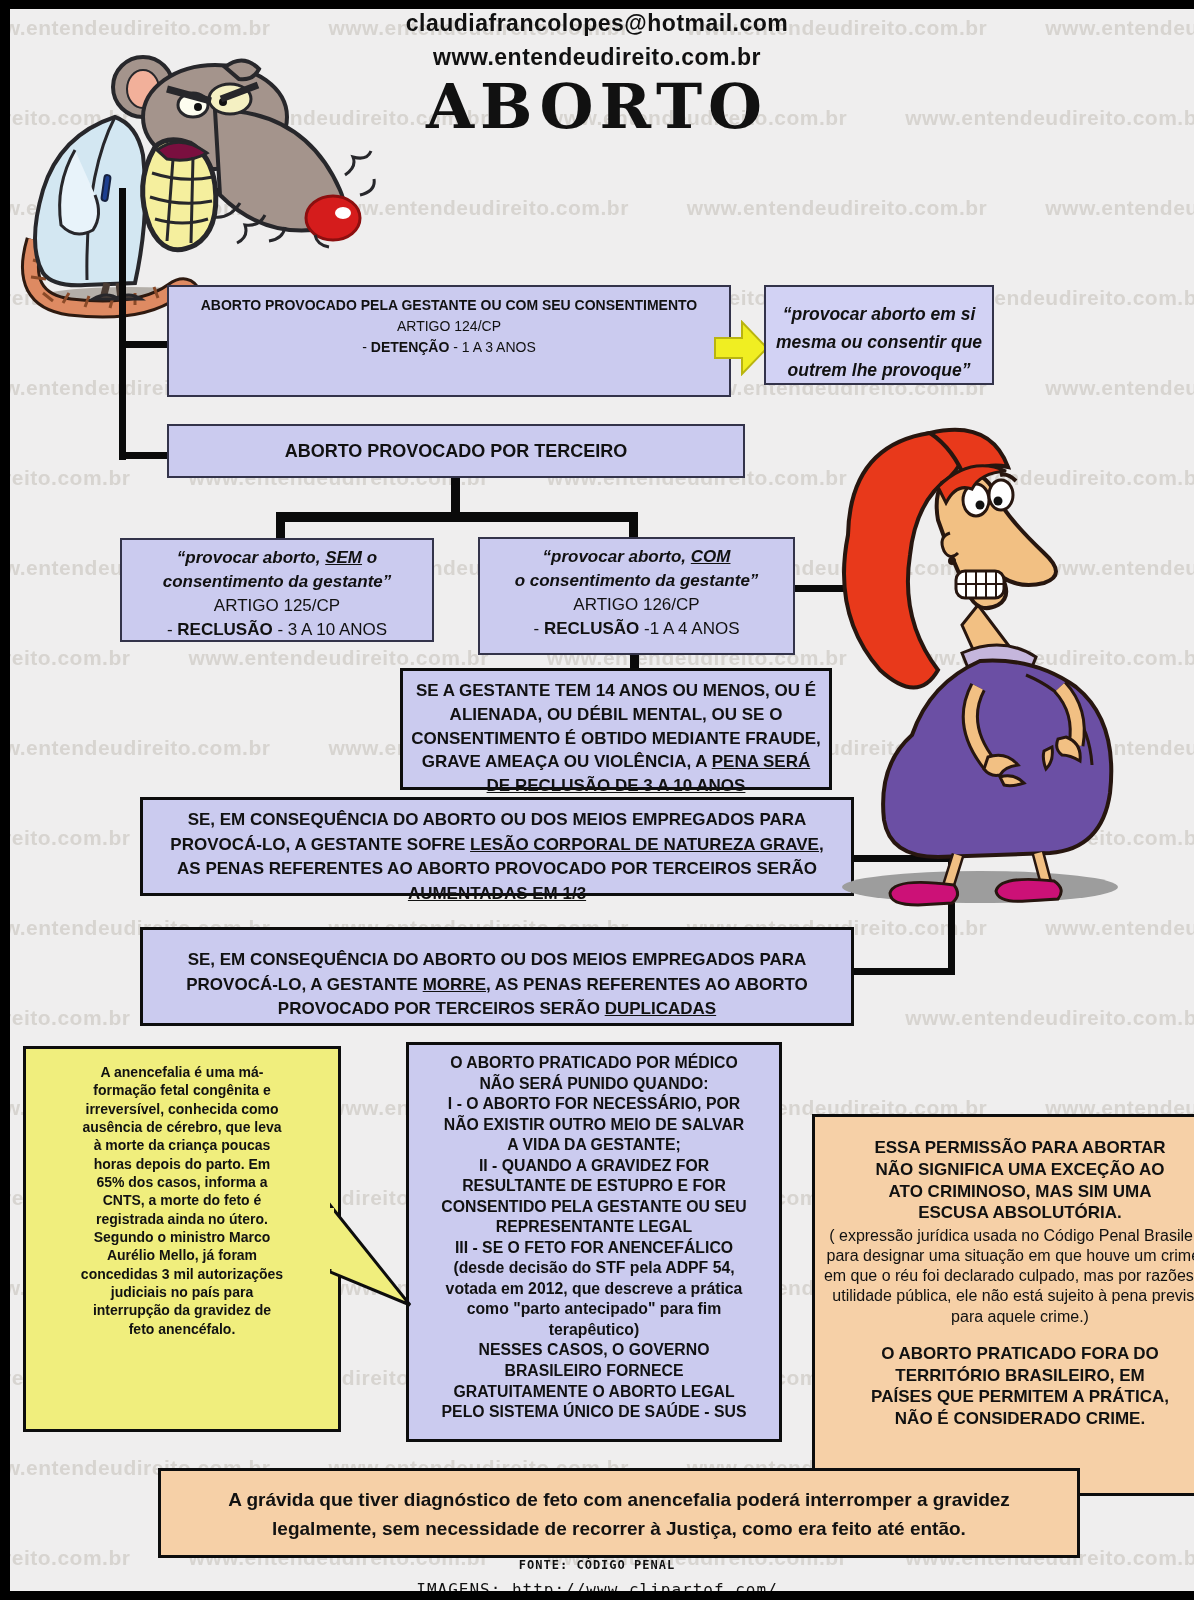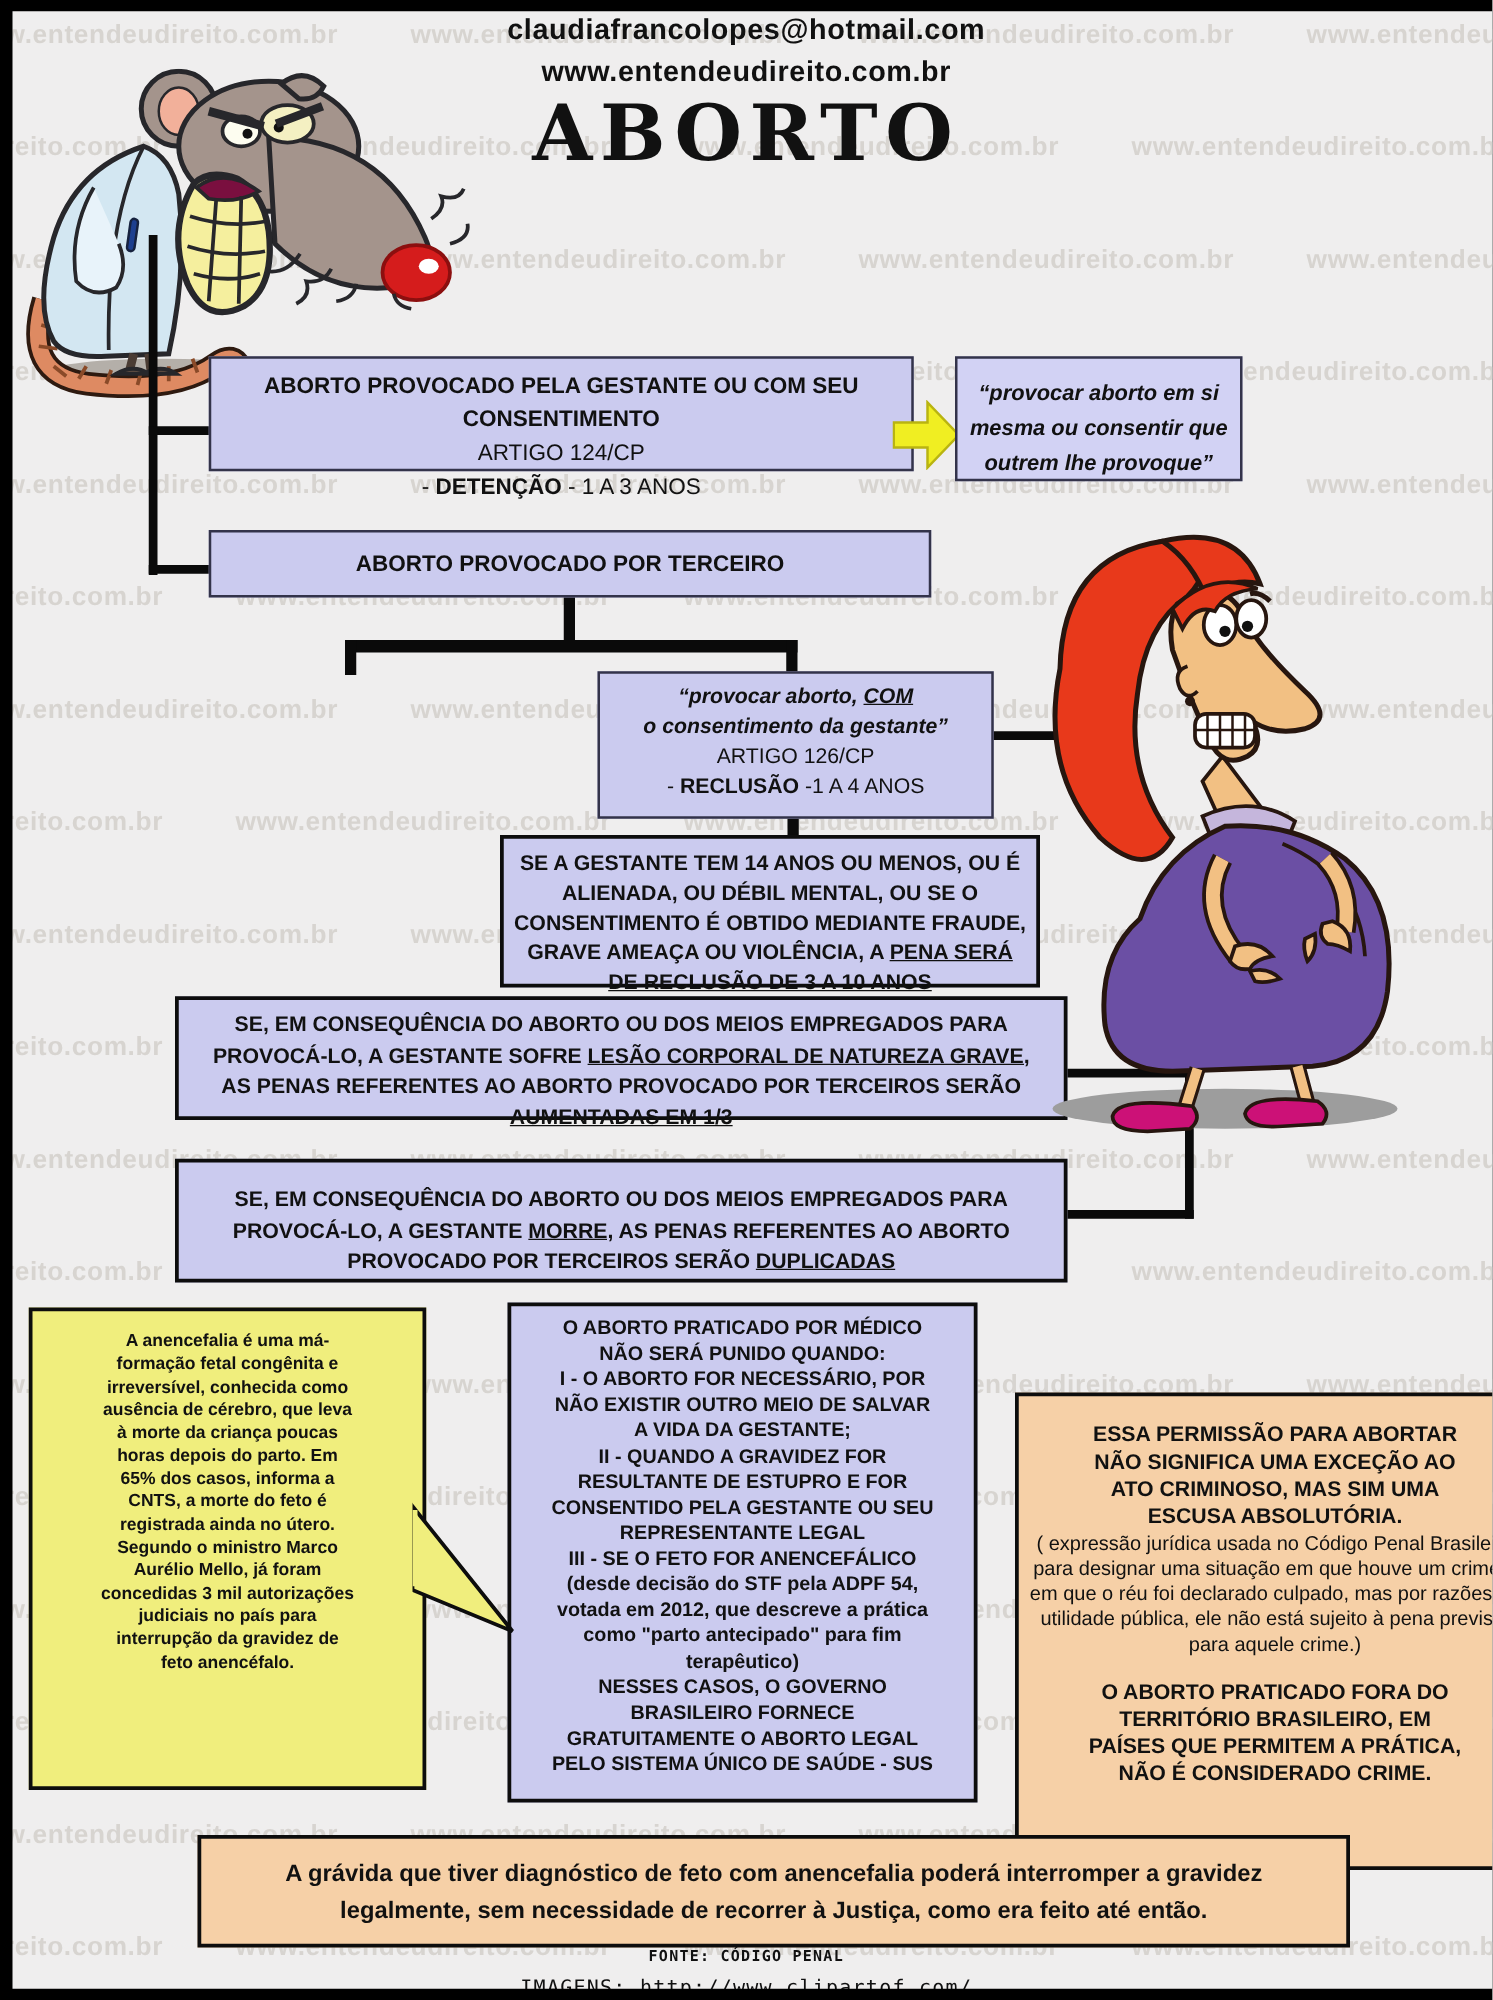--- a/index.html
+++ b/index.html
@@ -21,21 +21,21 @@
   
   .box{position:absolute;background:#cbcbef;border:2px solid #33334a;
        box-sizing:border-box;text-align:center;font-weight:bold;z-index:4;}
   .box.thick{border:3px solid #0d0d0d;}
   .pre{white-space:pre-line;}
   .it{font-style:italic;}
   .u{text-decoration:underline;}
   .norm{font-weight:normal;}
   
   #def-box{left:332px;top:140px;width:586px;height:114px;font-size:18px;line-height:1.55;padding-top:15px;}
-  #gestante-box{left:167px;top:285px;width:564px;height:92px;font-size:18px;line-height:1.5;padding-top:8px;}
+  #gestante-box{left:167px;top:285px;width:564px;height:112px;font-size:14px;line-height:1.5;padding-top:8px;}
   #gestante-quote{left:764px;top:285px;width:230px;height:100px;background:#d2d2f4;
        font-size:17.5px;line-height:1.6;padding-top:13px;}
   #terceiro-box{left:167px;top:424px;width:578px;height:54px;font-size:18px;line-height:50px;}
   #sem-box{left:120px;top:538px;width:314px;height:104px;font-size:17px;line-height:1.42;padding-top:6px;}
   #com-box{left:478px;top:537px;width:317px;height:118px;font-size:17px;line-height:1.42;padding-top:6px;}
   #minor-box{left:400px;top:668px;width:432px;height:122px;font-size:17px;line-height:1.4;padding:8px 6px;}
   #lesao-box,#morte-box{left:140px;width:714px;font-size:17px;line-height:1.45;padding:8px 14px;}
   #lesao-box{top:797px;height:99px;}
   #morte-box{top:927px;height:99px;padding-top:18px;}
   #anenc-note{left:23px;top:1046px;width:318px;height:386px;background:#f0ee7d;border:3px solid #0d0d0d;
@@ -121,20 +121,26 @@
   <svg id="arrow-svg" width="54" height="56" viewBox="0 0 54 56">
     <polygon points="1,18 28,18 28,2 53,28 28,54 28,38 1,38" fill="#f0ee22" stroke="#b9b410" stroke-width="2"></polygon>
   </svg>
 
   <div class="box it pre" id="gestante-quote">“provocar aborto em si
 mesma ou consentir que
 outrem lhe provoque”</div>
 
   <div class="box" id="terceiro-box">ABORTO PROVOCADO POR TERCEIRO</div>
 
+  <div class="box" id="sem-box">
+    <div class="it"><span>“provocar aborto, </span><span class="u">SEM</span><span> o</span></div>
+    <div class="it">consentimento da gestante”</div>
+    <div class="norm">ARTIGO 125/CP</div>
+    <div><span class="norm">- </span><span>RECLUSÃO</span><span class="norm"> - 3 A 10 ANOS</span></div>
+  </div>
 
   <div class="box" id="com-box">
     <div class="it"><span>“provocar aborto, </span><span class="u">COM</span><span></span></div>
     <div class="it">o consentimento da gestante”</div>
     <div class="norm">ARTIGO 126/CP</div>
     <div><span class="norm">- </span><span>RECLUSÃO</span><span class="norm"> -1 A 4 ANOS</span></div>
   </div>
 
   <div class="box thick" id="minor-box">
     <span>SE A GESTANTE TEM 14 ANOS OU MENOS, OU É ALIENADA, OU DÉBIL MENTAL, OU SE O CONSENTIMENTO É OBTIDO MEDIANTE FRAUDE, GRAVE AMEAÇA OU VIOLÊNCIA, A </span><span class="u">PENA SERÁ DE RECLUSÃO DE  3 A 10 ANOS</span>

